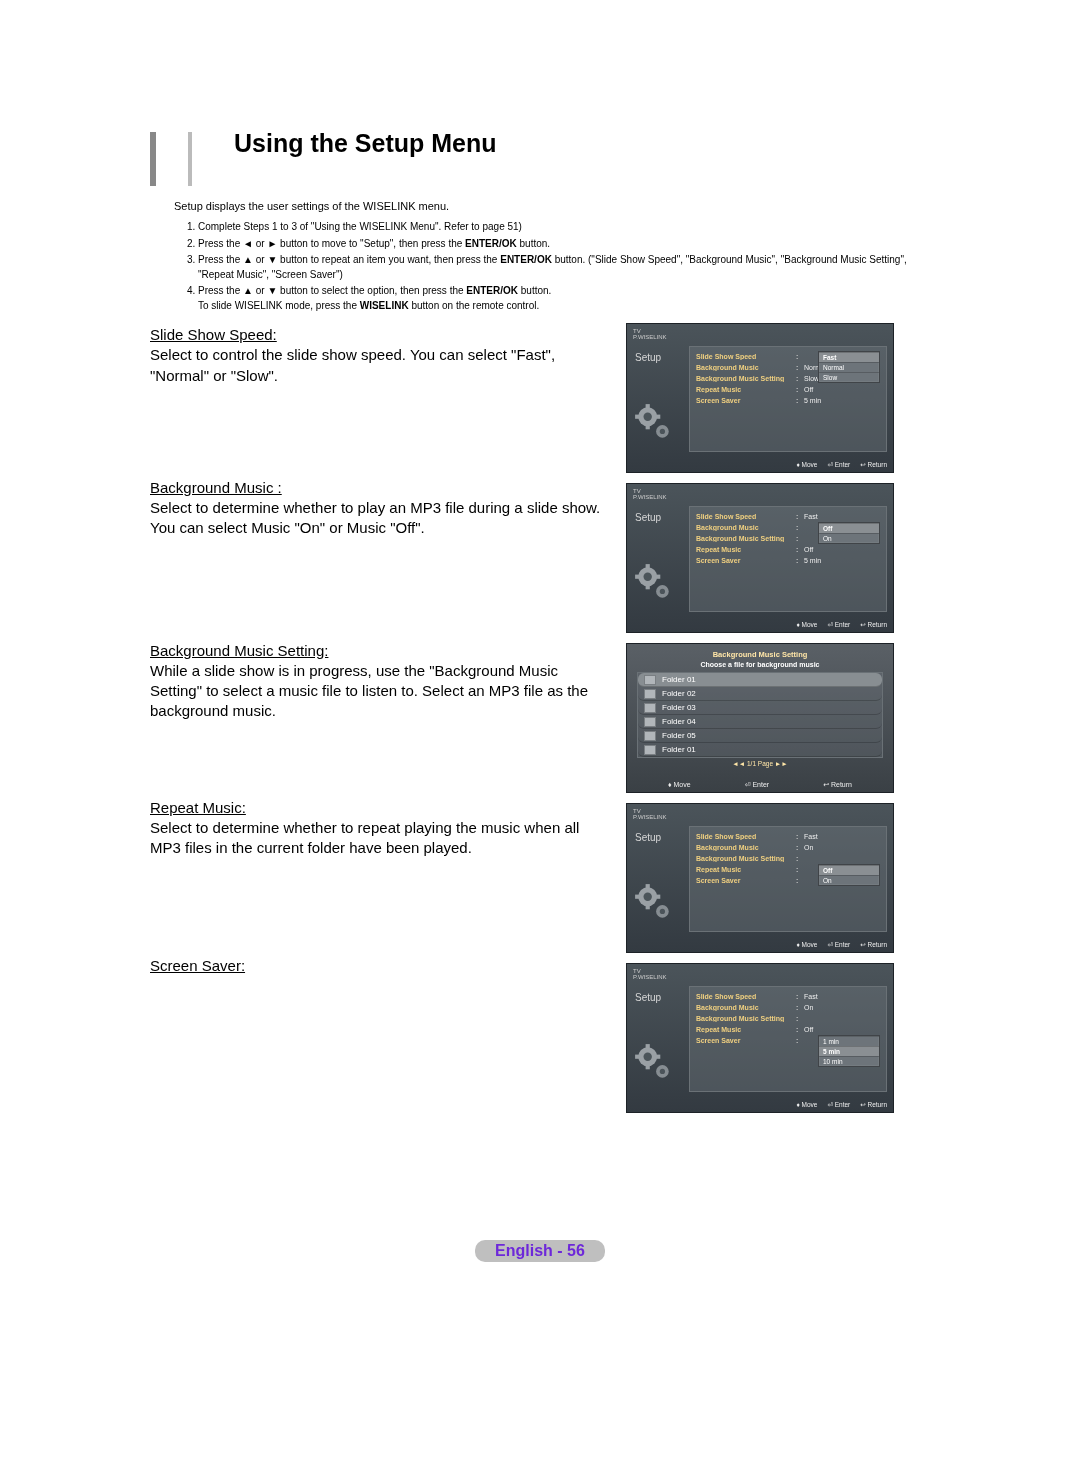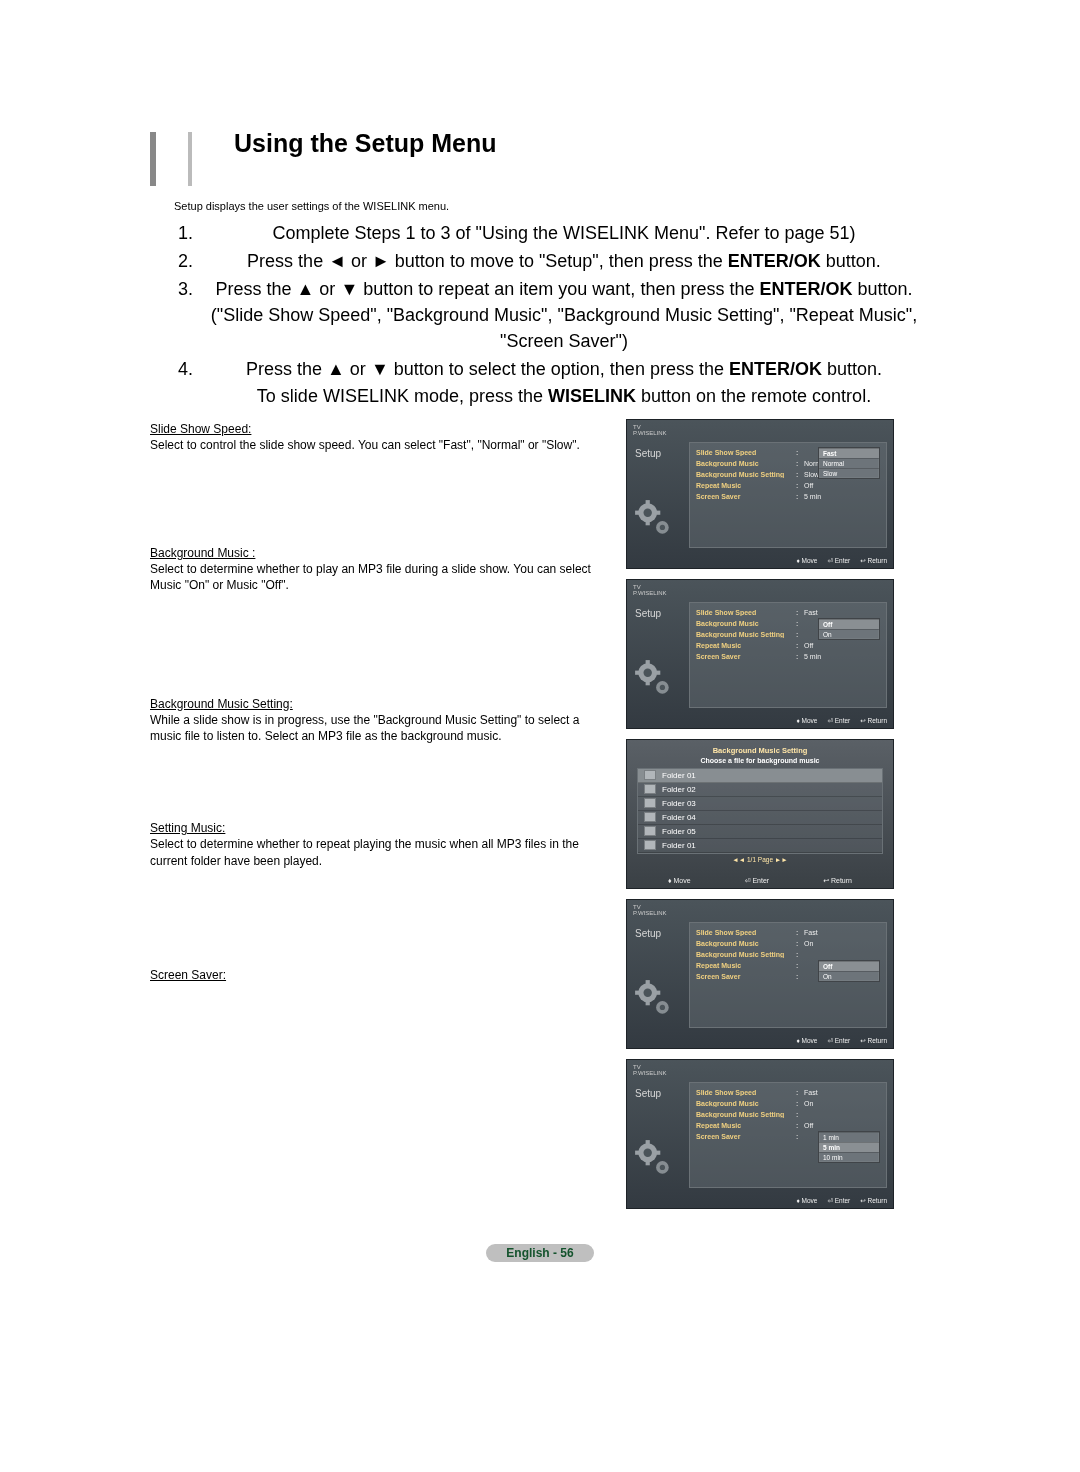--- a/index.html
+++ b/index.html
@@ -42,37 +42,36 @@
     font-weight: bold;
     margin: 0;
     line-height: 30px;
   }
   .intro {
     font-size: 11px;
     margin-left: 24px;
     margin-bottom: 8px;
   }
   ol.steps {
-    font-size: 18px;
+    font-size: 10px;
     margin: 0 0 10px 24px;
     padding-left: 24px;
     line-height: 1.45;
-    text-align: center;
   }
   ol.steps li {
     margin-bottom: 2px;
   }
   .content-row {
     display: flex;
     align-items: flex-start;
     margin-bottom: 6px;
   }
   .text-col {
     flex: 1;
-    font-size: 12px;
+    font-size: 15px;
     line-height: 1.35;
     padding-right: 20px;
   }
   .text-col .sect-title {
     text-decoration: underline;
     display: inline-block;
     margin-top: 2px;
   }
   .screens-col {
     width: 304px;
@@ -203,20 +202,21 @@
     border: 1px solid #6a7176;
     background: rgba(120,128,134,0.25);
   }
   .osd-folders .frow {
     display: flex;
     align-items: center;
     height: 13px;
     border-bottom: 1px solid rgba(0,0,0,0.2);
     padding-left: 6px;
     gap: 6px;
+    border-radius: 6px;
   }
   .osd-folders .frow.sel {
     background: #888e92;
   }
   .osd-folders .ficon {
     width: 10px;
     height: 8px;
     background: #b1b6ba;
     border: 1px solid #7a7f83;
   }
@@ -243,22 +243,22 @@
   .page-footer {
     position: absolute;
     left: 0;
     right: 0;
     bottom: 210px;
     text-align: center;
   }
   .page-footer .pill {
     display: inline-block;
     background: #bfbfbf;
-    color: #14532d;
-    font-size: 12px;
+    color: #6d28d9;
+    font-size: 16px;
     font-weight: bold;
     padding: 2px 20px;
     border-radius: 10px;
   }
   .arrow { font-family: inherit; }
   b { font-weight: bold; }
 </style>
 </head>
 <body>
 
@@ -290,21 +290,21 @@
     <div class="text-col">
       <span class="sect-title">Slide Show Speed:</span><br>
       <span>Select to control the slide show speed. You can select "Fast", "Normal" or "Slow".</span>
       <div style="height:90px"></div>
       <span class="sect-title">Background Music :</span><br>
       <span>Select to determine whether to play an MP3 file during a slide show. You can select Music "On" or Music "Off".</span>
       <div style="height:100px"></div>
       <span class="sect-title">Background Music Setting:</span><br>
       <span>While a slide show is in progress, use the "Background Music Setting" to select a music file to listen to. Select an MP3 file as the background music.</span>
       <div style="height:74px"></div>
-      <span class="sect-title">Setting Music:</span><br>
+      <span class="sect-title">Repeat Music:</span><br>
       <span>Select to determine whether to repeat playing the music when all MP3 files in the current folder have been played.</span>
       <div style="height:96px"></div>
       <span class="sect-title">Screen Saver:</span><br>
     </div>
 
     <div class="screens-col">
       <div class="osd">
           <div class="brand">TV<br>P.WISELINK</div>
           <div class="side-label">Setup</div>
           <div class="gears"><svg viewBox="0 0 40 40">

